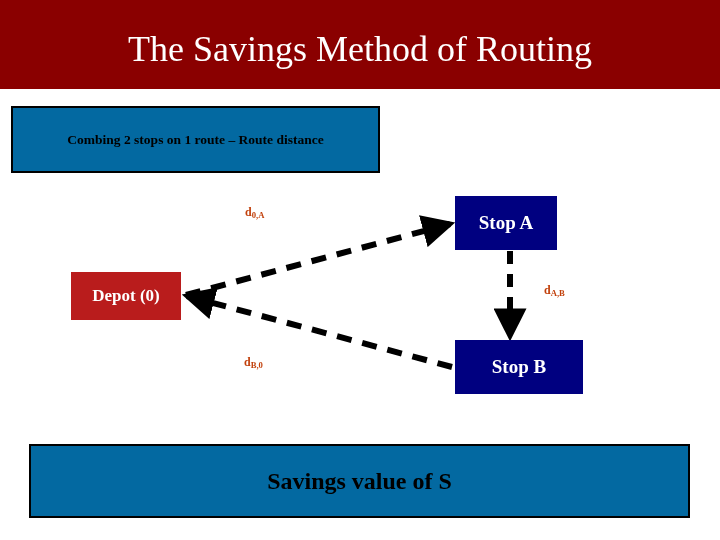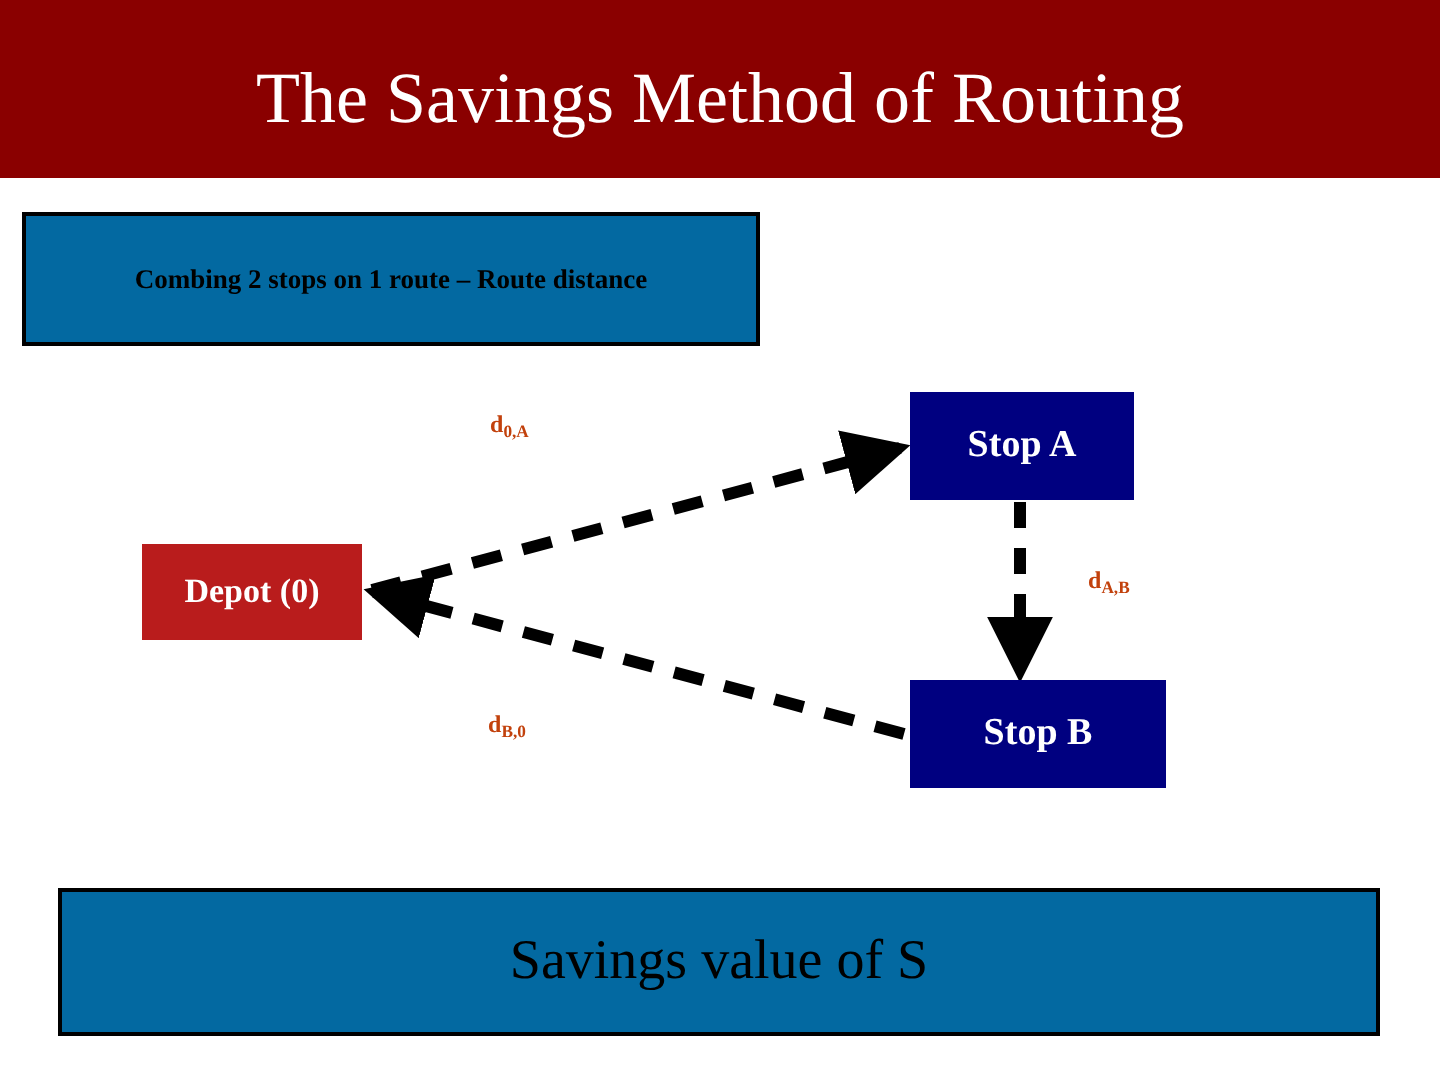--- a/index.html
+++ b/index.html
@@ -69,22 +69,22 @@
     height: 74px;
   }
   .note-line {
     font-size: 13.5px;
     font-weight: bold;
     line-height: 19px;
     white-space: nowrap;
   }
   #top-note-box .note-line { font-weight: bold; font-size: 13.5px; }
   #bottom-note-box .note-line {
-    font-weight: normal;
-    font-size: 28px;
+    font-weight: bold;
+    font-size: 24px;
     line-height: 28px;
   }
   .sub { font-size: 0.72em; vertical-align: -0.28em; }
 
   
   .node {
     position: absolute;
     display: flex;
     align-items: center;
     justify-content: center;
@@ -97,21 +97,21 @@
     left: 71px;
     top: 272px;
     width: 110px;
     height: 48px;
     background: #b91c1c;
     font-size: 17px;
   }
   #node-stop-a {
     left: 455px;
     top: 196px;
-    width: 112px;
+    width: 102px;
     height: 54px;
     background: #000080;
     font-size: 19px;
   }
   #node-stop-b {
     left: 455px;
     top: 340px;
     width: 128px;
     height: 54px;
     background: #000080;

